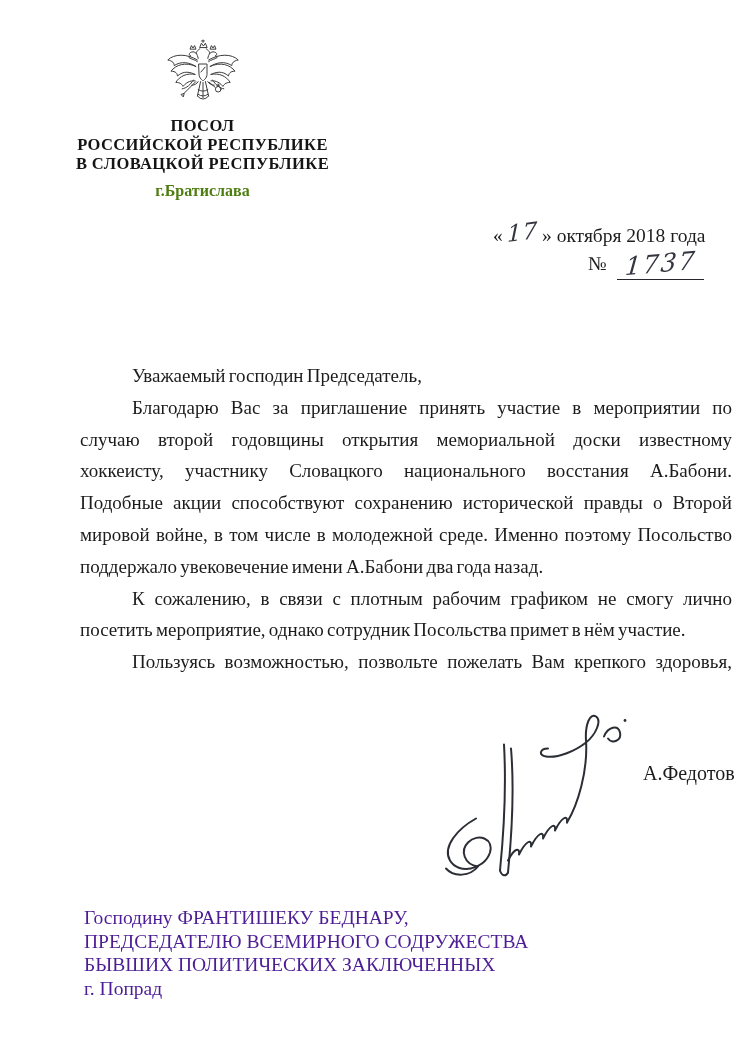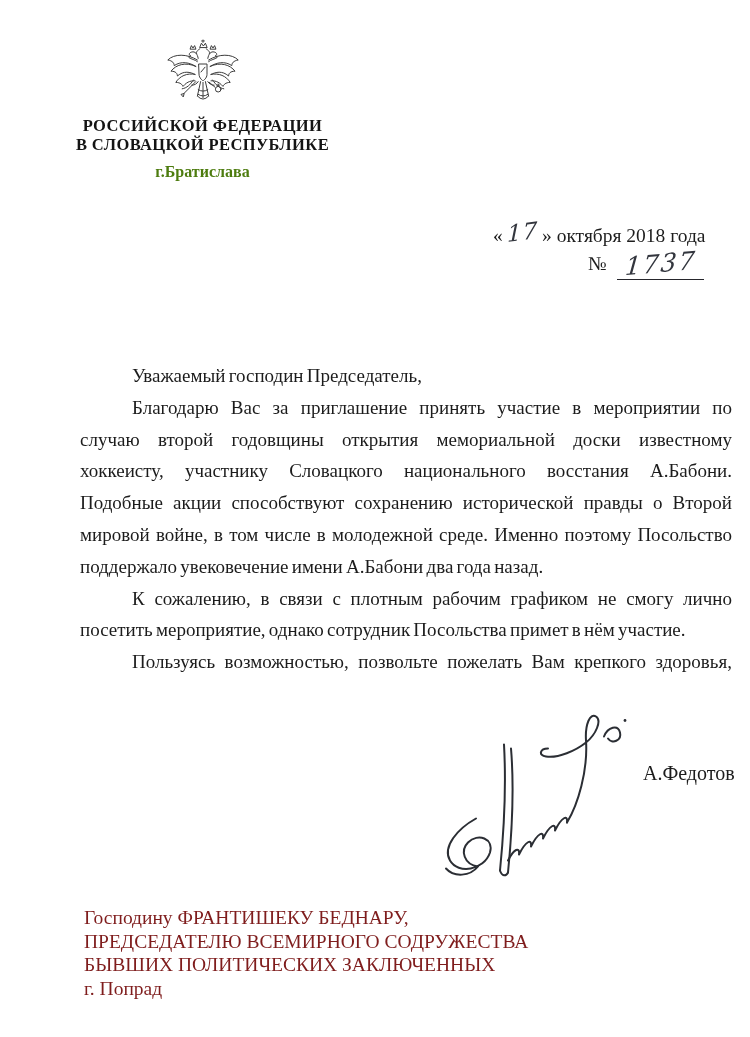--- a/index.html
+++ b/index.html
@@ -22,21 +22,21 @@
   
   .body-block{position:absolute;left:80px;top:360px;width:652px;font-size:19px;line-height:31.8px;}
   .bodyline{word-spacing:-1.5px;}
   .jline{text-align:justify;text-align-last:justify;}
   .lline{text-align:left;text-align-last:left;}
   .indent{padding-left:52px;text-align:right;}
   
   .sig-svg{position:absolute;left:438px;top:698px;width:200px;height:195px;}
   .sig-name{position:absolute;left:643px;top:740px;font-size:20px;color:#1c1c1c;margin-top:22px;}
   
-  .recipient{position:absolute;left:84px;top:906px;font-size:19.5px;line-height:23.5px;color:#7f1d1d;}
+  .recipient{position:absolute;left:84px;top:906px;font-size:19.5px;line-height:23.5px;color:#4c1d95;}
   svg path, svg circle, svg line{vector-effect:non-scaling-stroke;}
 </style>
 </head>
 <body>
 
 <div class="page">
 
   <svg class="emblem" viewBox="0 0 100 92" fill="none" stroke="#3c3c3c" stroke-width="1" stroke-linecap="round" stroke-linejoin="round">
 
     <path d="M46 10 l2 -5 l2.5 3.5 l2.5 -3.5 l2 5 z"></path>
@@ -69,21 +69,22 @@
     <circle cx="69" cy="62.5" r="3.5"></circle>
     <path d="M69 59 v-3 M67.4 57.4 h3.2"></path>
 
     <path d="M47 53 L43 71 M50 54 L50 73 M53 53 L57 71"></path>
     <path d="M44 63 Q50 67 56 63 M44 69 Q50 73 56 69 M43 71 Q50 79 57 71"></path>
 
     <path d="M38 51 C 34 57, 30 61, 24 62 M62 51 C 66 57, 70 61, 76 62"></path>
   </svg>
 
   <div class="lh-block">
-    <div class="lh-line">РОССИЙСКОЙ ФЕДЕРАЦИИ</div>
+    <div class="lh-line">ПОСОЛ</div>
+    <div class="lh-line">РОССИЙСКОЙ РЕСПУБЛИКЕ</div>
     <div class="lh-line">В СЛОВАЦКОЙ РЕСПУБЛИКЕ</div>
     <div class="lh-city">г.Братислава</div>
   </div>
 
   <div class="dateline">
     <span>«</span><span class="hand hand-day">17</span><span>» октября 2018 года</span>
   </div>
 
   <div class="numline">
     <span>№</span><span class="num-underline"><span class="hand hand-num">1737</span></span>

